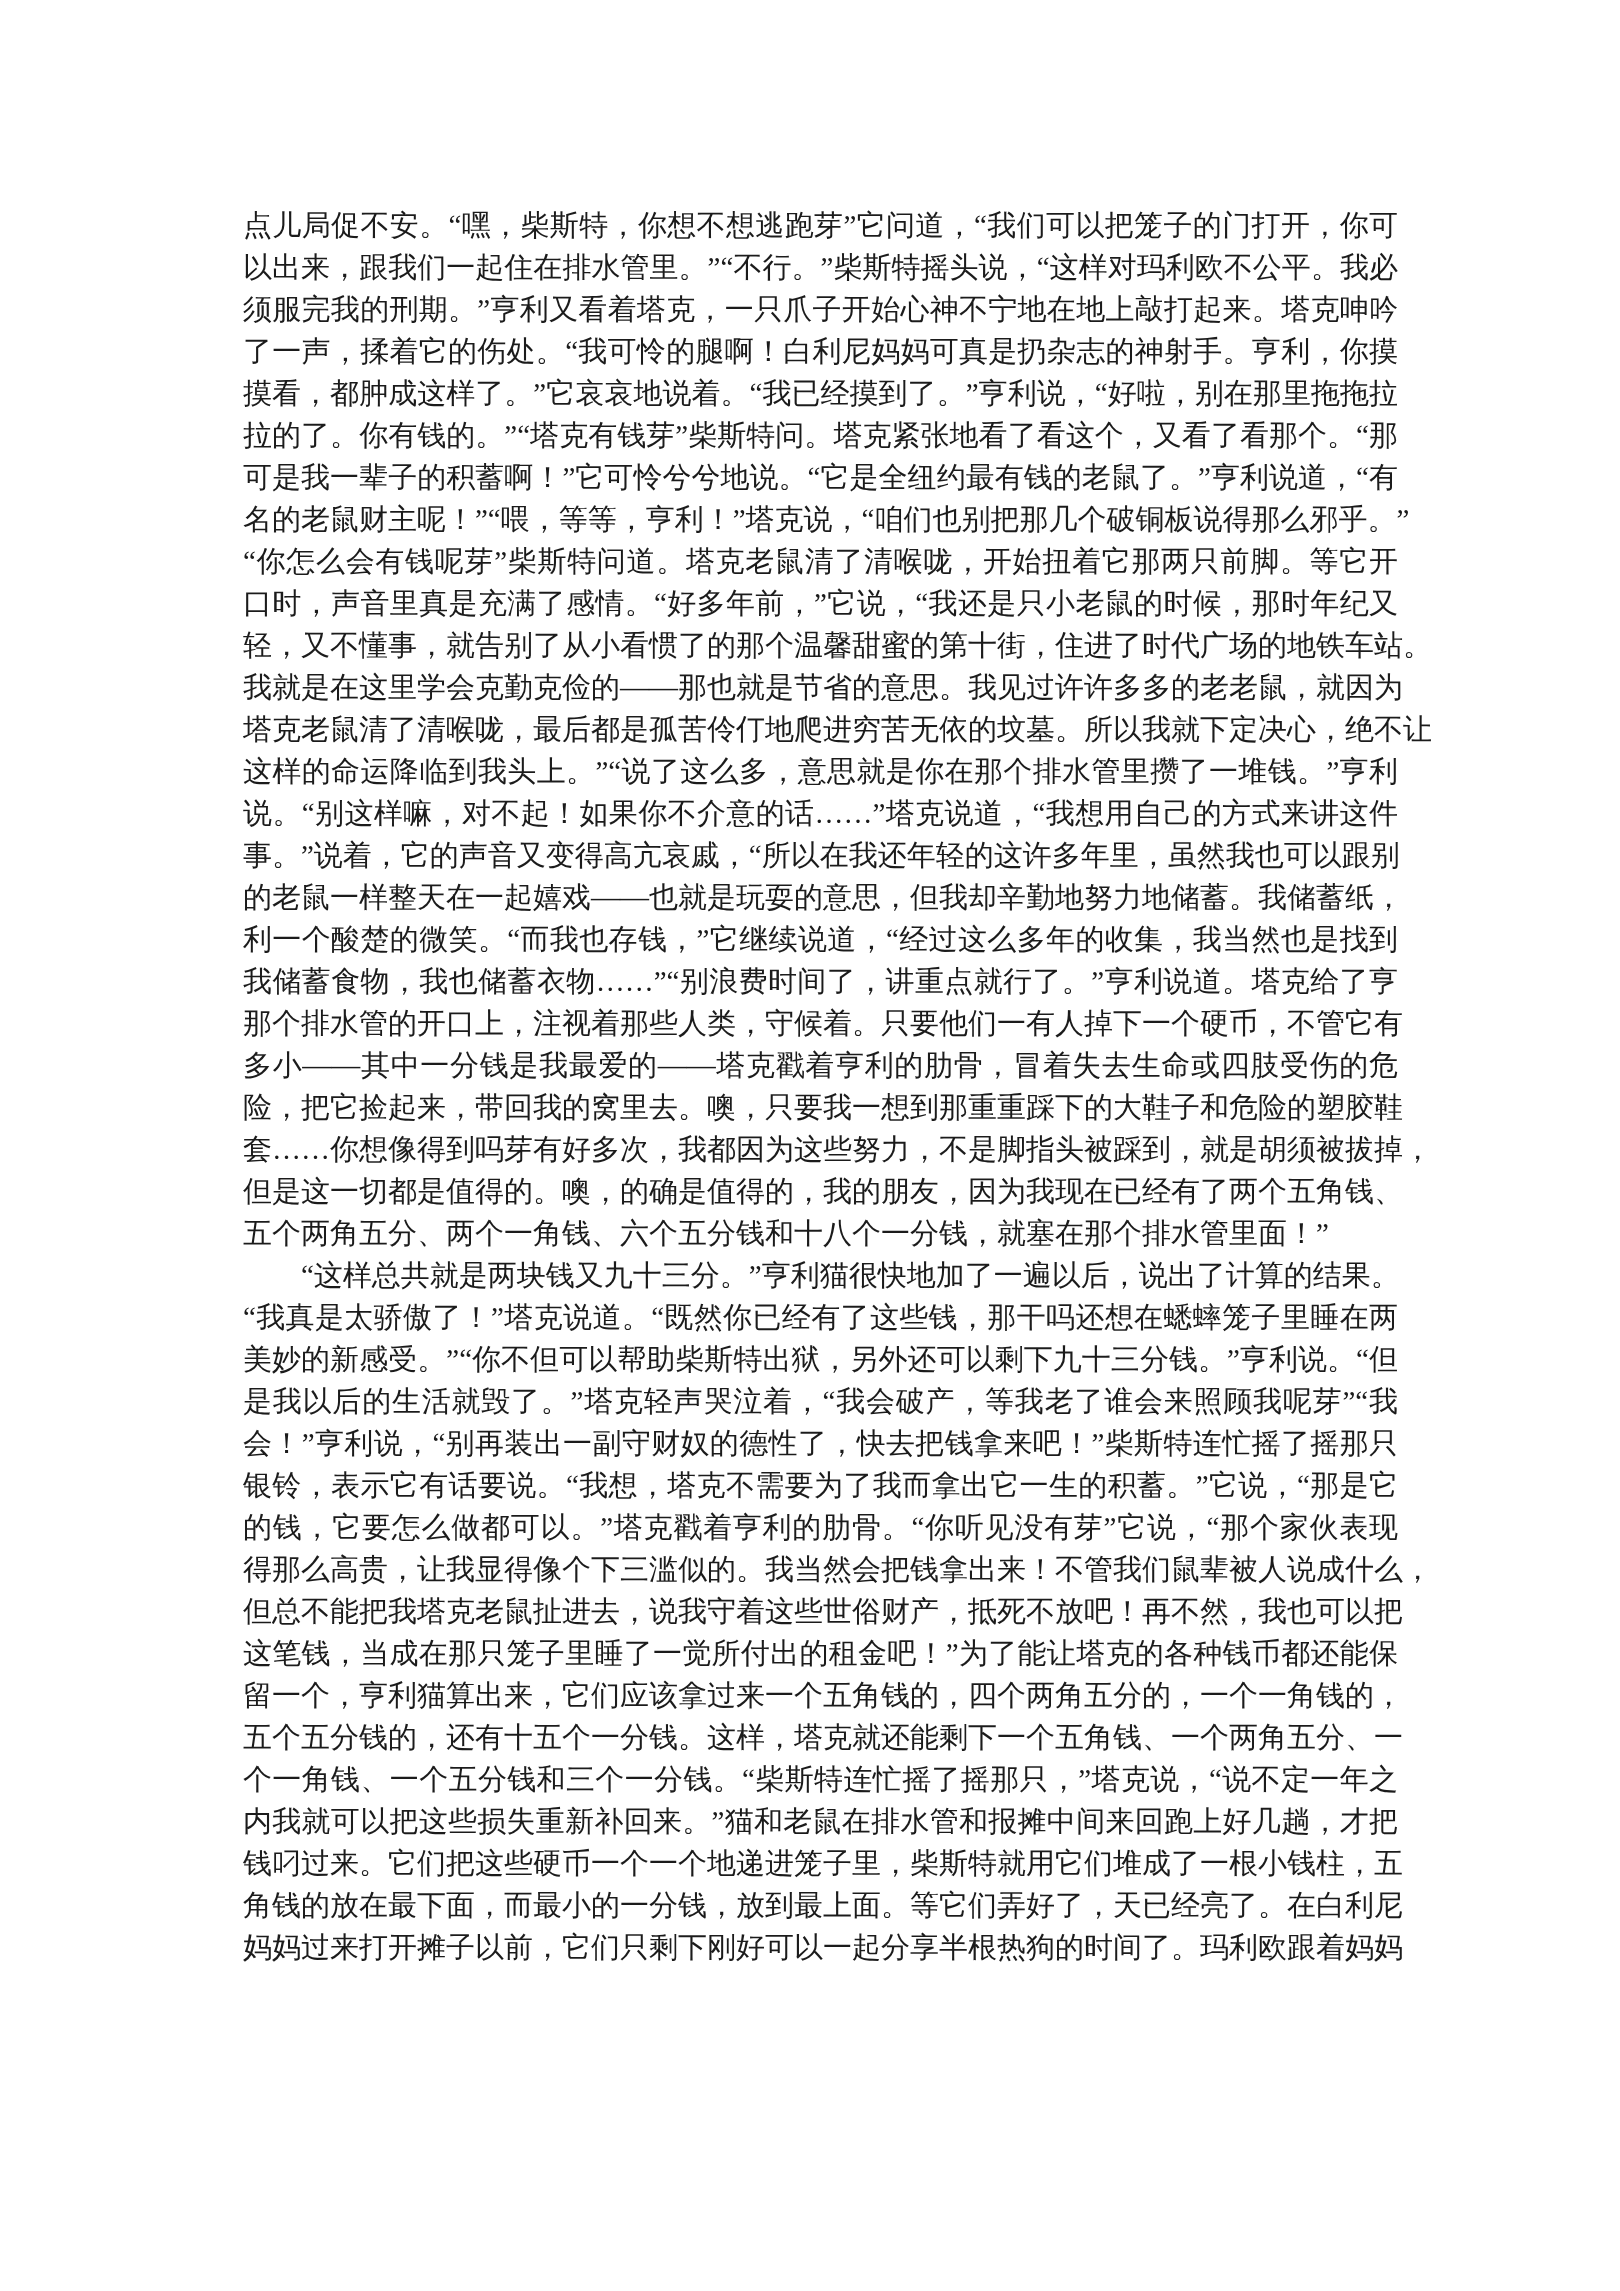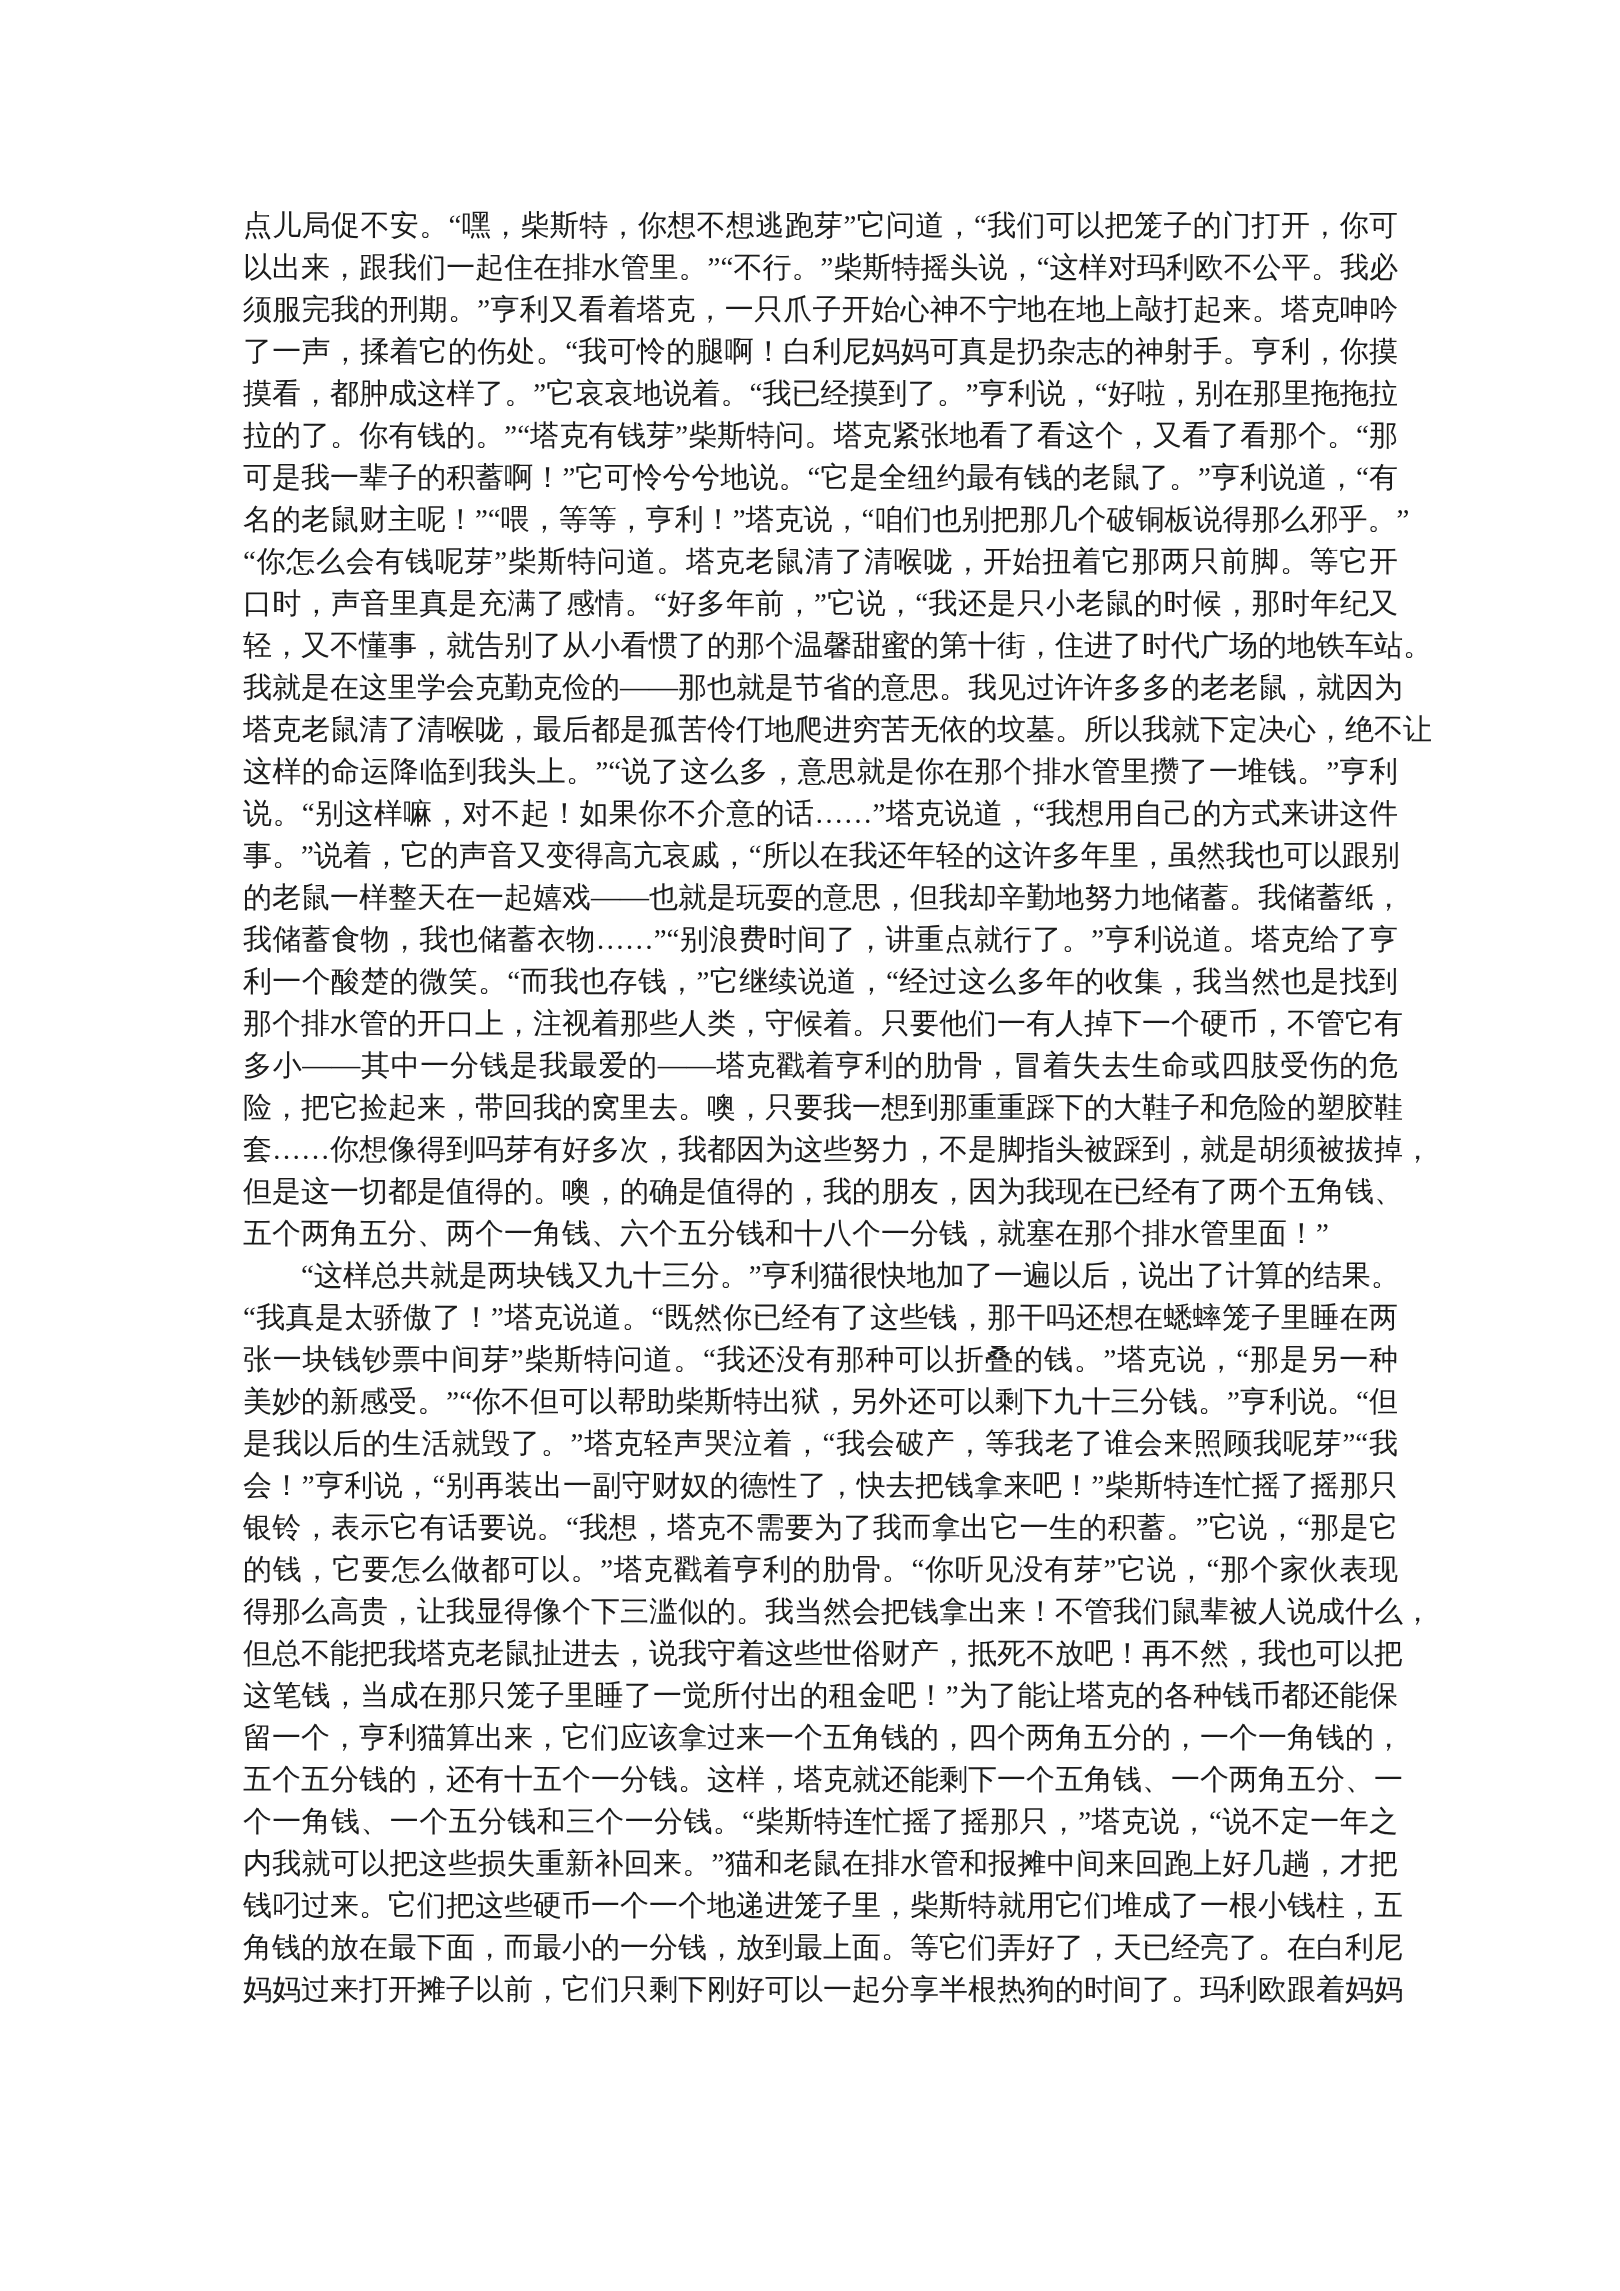--- a/index.html
+++ b/index.html
@@ -64,31 +64,30 @@
     <div class="line">名的老鼠财主呢！”“喂，等等，亨利！”塔克说，“咱们也别把那几个破铜板说得那么邪乎。”</div>
     <div class="line">“你怎么会有钱呢芽”柴斯特问道。塔克老鼠清了清喉咙，开始扭着它那两只前脚。等它开</div>
     <div class="line">口时，声音里真是充满了感情。“好多年前，”它说，“我还是只小老鼠的时候，那时年纪又</div>
     <div class="line">轻，又不懂事，就告别了从小看惯了的那个温馨甜蜜的第十街，住进了时代广场的地铁车站。</div>
     <div class="line">我就是在这里学会克勤克俭的——那也就是节省的意思。我见过许许多多的老老鼠，就因为</div>
     <div class="line">塔克老鼠清了清喉咙，最后都是孤苦伶仃地爬进穷苦无依的坟墓。所以我就下定决心，绝不让</div>
     <div class="line">这样的命运降临到我头上。”“说了这么多，意思就是你在那个排水管里攒了一堆钱。”亨利</div>
     <div class="line">说。“别这样嘛，对不起！如果你不介意的话……”塔克说道，“我想用自己的方式来讲这件</div>
     <div class="line">事。”说着，它的声音又变得高亢哀戚，“所以在我还年轻的这许多年里，虽然我也可以跟别</div>
     <div class="line">的老鼠一样整天在一起嬉戏——也就是玩耍的意思，但我却辛勤地努力地储蓄。我储蓄纸，</div>
+    <div class="line">利一个酸楚的微笑。“而我也存钱，”它继续说道，“经过这么多年的收集，我当然也是找到</div>
     <div class="line">我储蓄食物，我也储蓄衣物……”“别浪费时间了，讲重点就行了。”亨利说道。塔克给了亨</div>
-    <div class="line">利一个酸楚的微笑。“而我也存钱，”它继续说道，“经过这么多年的收集，我当然也是找到</div>
     <div class="line">那个排水管的开口上，注视着那些人类，守候着。只要他们一有人掉下一个硬币，不管它有</div>
     <div class="line">多小——其中一分钱是我最爱的——塔克戳着亨利的肋骨，冒着失去生命或四肢受伤的危</div>
     <div class="line">险，把它捡起来，带回我的窝里去。噢，只要我一想到那重重踩下的大鞋子和危险的塑胶鞋</div>
     <div class="line">套……你想像得到吗芽有好多次，我都因为这些努力，不是脚指头被踩到，就是胡须被拔掉，</div>
     <div class="line">但是这一切都是值得的。噢，的确是值得的，我的朋友，因为我现在已经有了两个五角钱、</div>
     <div class="line para-last">五个两角五分、两个一角钱、六个五分钱和十八个一分钱，就塞在那个排水管里面！”</div>
     <div class="line indent">“这样总共就是两块钱又九十三分。”亨利猫很快地加了一遍以后，说出了计算的结果。</div>
     <div class="line">“我真是太骄傲了！”塔克说道。“既然你已经有了这些钱，那干吗还想在蟋蟀笼子里睡在两</div>
-    <div class="line">张一块钱钞票中间芽”柴斯特问道。“我还没有那种可以折叠的钱。”塔克说，“那是另一种</div>
     <div class="line">美妙的新感受。”“你不但可以帮助柴斯特出狱，另外还可以剩下九十三分钱。”亨利说。“但</div>
     <div class="line">是我以后的生活就毁了。”塔克轻声哭泣着，“我会破产，等我老了谁会来照顾我呢芽”“我</div>
     <div class="line">会！”亨利说，“别再装出一副守财奴的德性了，快去把钱拿来吧！”柴斯特连忙摇了摇那只</div>
     <div class="line">银铃，表示它有话要说。“我想，塔克不需要为了我而拿出它一生的积蓄。”它说，“那是它</div>
     <div class="line">的钱，它要怎么做都可以。”塔克戳着亨利的肋骨。“你听见没有芽”它说，“那个家伙表现</div>
     <div class="line">得那么高贵，让我显得像个下三滥似的。我当然会把钱拿出来！不管我们鼠辈被人说成什么，</div>
     <div class="line">但总不能把我塔克老鼠扯进去，说我守着这些世俗财产，抵死不放吧！再不然，我也可以把</div>
     <div class="line">这笔钱，当成在那只笼子里睡了一觉所付出的租金吧！”为了能让塔克的各种钱币都还能保</div>
     <div class="line">留一个，亨利猫算出来，它们应该拿过来一个五角钱的，四个两角五分的，一个一角钱的，</div>
     <div class="line">五个五分钱的，还有十五个一分钱。这样，塔克就还能剩下一个五角钱、一个两角五分、一</div>

